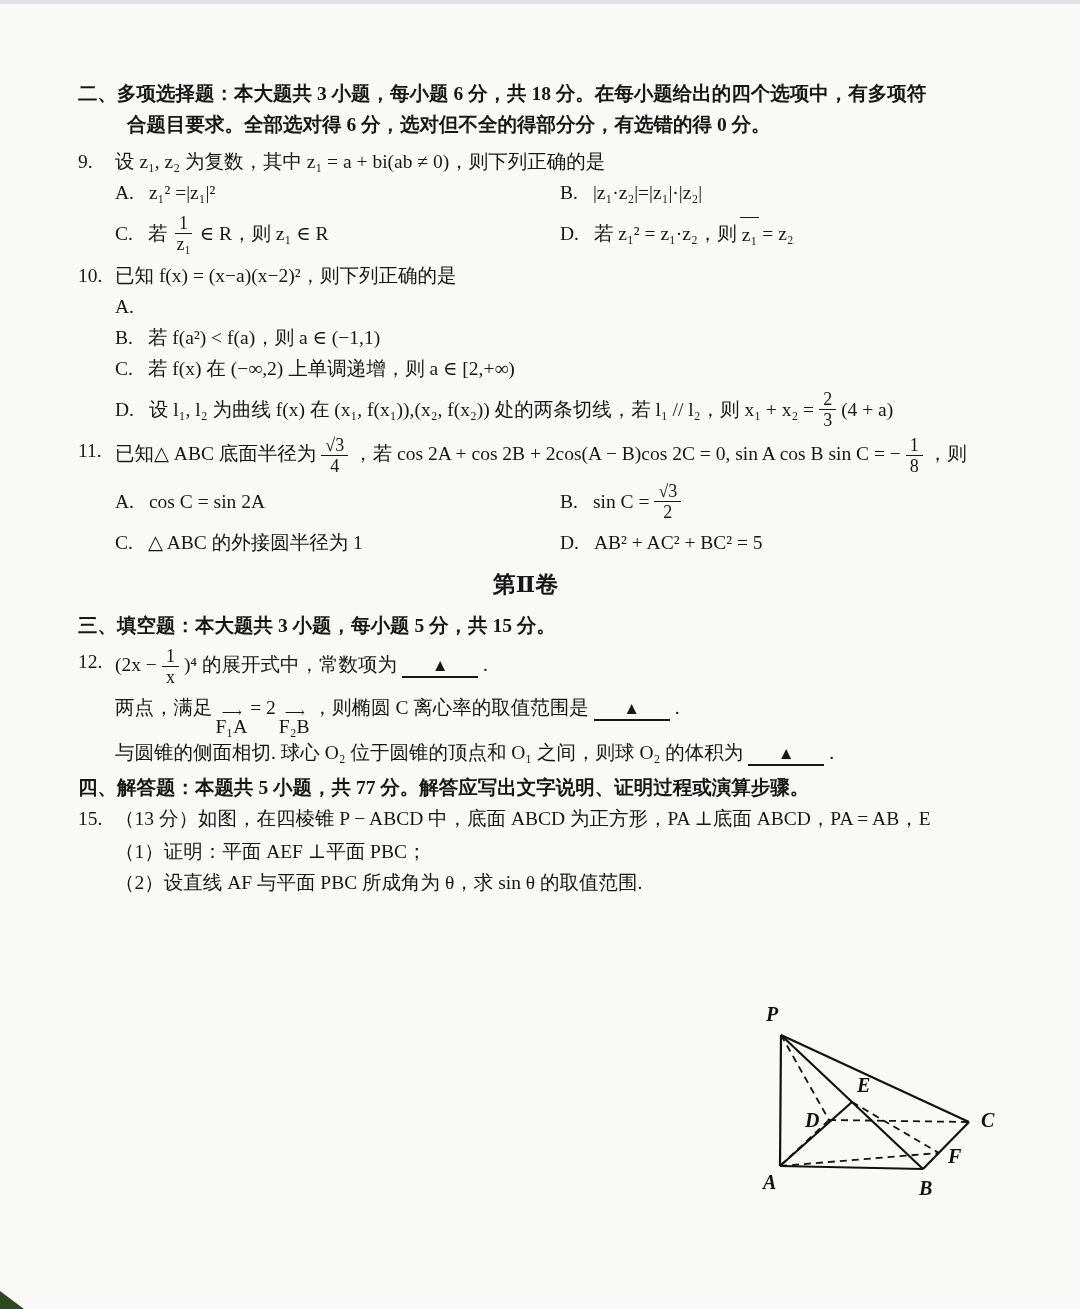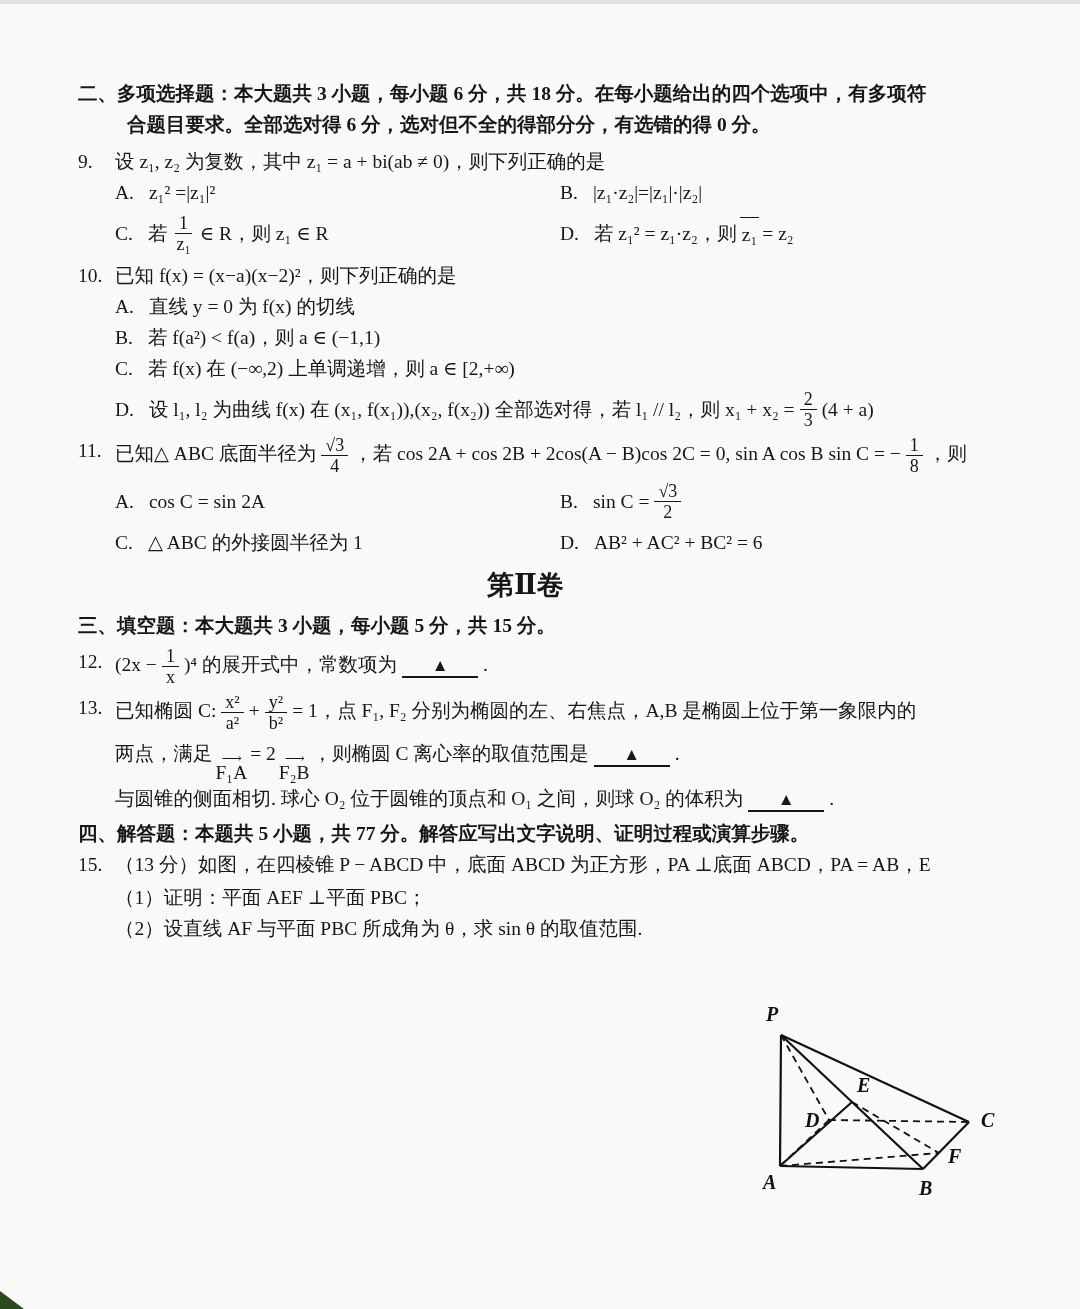--- a/index.html
+++ b/index.html
@@ -48,21 +48,21 @@
   }
   .vec .varrow { font-size: 14px; line-height: 8px; letter-spacing: -1px; }
   .barred { border-top: 1.7px solid #171717; padding: 1px 2px 0 2px; margin: 0 3px; }
   .blank {
     display: inline-block; min-width: 76px;
     border-bottom: 2px solid #171717;
     text-align: center; line-height: 20px; padding: 0 8px; margin: 0 5px;
     font-size: 17px;
   }
   .part-title {
-    text-align: center; font-weight: bold; font-size: 27px;
+    text-align: center; font-weight: bold; font-size: 23px;
     line-height: 42px; margin: 6px 45px 2px 0;
   }
   .mt4 { margin-top: 4px; }
   .mt6 { margin-top: 6px; }
   .figure-wrap { position: absolute; left: 737px; top: 993px; width: 300px; height: 215px; }
   .figure-wrap svg text {
     font-family: "Liberation Serif", "DejaVu Serif", serif;
     font-weight: bold; font-style: italic; font-size: 20px; fill: #111;
   }
   .corner-fold {
@@ -113,33 +113,32 @@
       <span class="m">= z₂</span>
     </div>
   </div>
 
   <div class="q mt6">
     <span class="qnum3">10.</span>
     <span class="qbody">已知 f(x) = (x−a)(x−2)²，则下列正确的是</span>
   </div>
   <div class="optrow">
     <span class="optlabel">A.</span>
-    <span>直线 y = 0 为 f(x) 的切线</span>
   </div>
   <div class="optrow">
     <span class="optlabel">B.</span>
     <span>若 f(a²) &lt; f(a)，则 a ∈ (−1,1)</span>
   </div>
   <div class="optrow">
     <span class="optlabel">C.</span>
     <span>若 f(x) 在 (−∞,2) 上单调递增，则 a ∈ [2,+∞)</span>
   </div>
   <div class="optrow fracrow">
     <span class="optlabel">D.</span>
-    <span>设 l₁, l₂ 为曲线 f(x) 在 (x₁, f(x₁)),(x₂, f(x₂)) 全部选对得，若 l₁ // l₂，则 x₁ + x₂ =</span>
+    <span>设 l₁, l₂ 为曲线 f(x) 在 (x₁, f(x₁)),(x₂, f(x₂)) 处的两条切线，若 l₁ // l₂，则 x₁ + x₂ =</span>
     <span class="frac">
         <span class="fnum">2</span>
         <span class="fden">3</span>
       </span>
     <span class="m">(4 + a)</span>
   </div>
 
   <div class="q mt4 fracrow">
     <span class="qnum3">11.</span>
     <span class="qbody"><span>已知△ ABC 底面半径为</span><span class="frac">
@@ -164,46 +163,36 @@
         </span>
     </div>
   </div>
   <div class="optrow">
     <div class="opt opt-left">
       <span class="optlabel">C.</span>
       <span>△ ABC 的外接圆半径为 1</span>
     </div>
     <div class="opt">
       <span class="optlabel">D.</span>
-      <span class="m">AB² + AC² + BC² = 6</span>
+      <span class="m">AB² + AC² + BC² = 5</span>
     </div>
   </div>
 
   <div class="part-title">第Ⅱ卷</div>
 
   <div class="line mt4"><span class="bold">三、填空题：</span><span class="bold">本大题共 3 小题，每小题 5 分，共 15 分。</span></div>
 
   <div class="q fracrow">
     <span class="qnum3">12.</span>
     <span class="qbody"><span class="m">(2x −</span><span class="frac m">
           <span class="fnum">1</span>
           <span class="fden">x</span>
         </span><span>)⁴ 的展开式中，常数项为</span><span class="blank">▲</span><span>.</span></span>
   </div>
 
-  <div class="q mt4 fracrow">
-    <span class="qnum3">13.</span>
-    <span class="qbody"><span>已知椭圆 C:</span><span class="frac m">
-          <span class="fnum">x²</span>
-          <span class="fden">a²</span>
-        </span><span>+</span><span class="frac m">
-          <span class="fnum">y²</span>
-          <span class="fden">b²</span>
-        </span><span>= 1，点 F₁, F₂ 分别为椭圆的左、右焦点，A,B 是椭圆上位于第一象限内的</span></span>
-  </div>
   <div class="line" style="padding-left:37px"><span>两点，满足</span><span class="vec m">
         <span class="varrow">⟶</span>
         <span>F₁A</span>
       </span><span>= 2</span><span class="vec m">
         <span class="varrow">⟶</span>
         <span>F₂B</span>
       </span><span>，则椭圆 C 离心率的取值范围是</span><span class="blank">▲</span><span>.</span></div>
 
   <div class="line" style="padding-left:37px"><span>与圆锥的侧面相切. 球心 O₂ 位于圆锥的顶点和 O₁ 之间，则球 O₂ 的体积为</span><span class="blank">▲</span><span>.</span></div>
 

